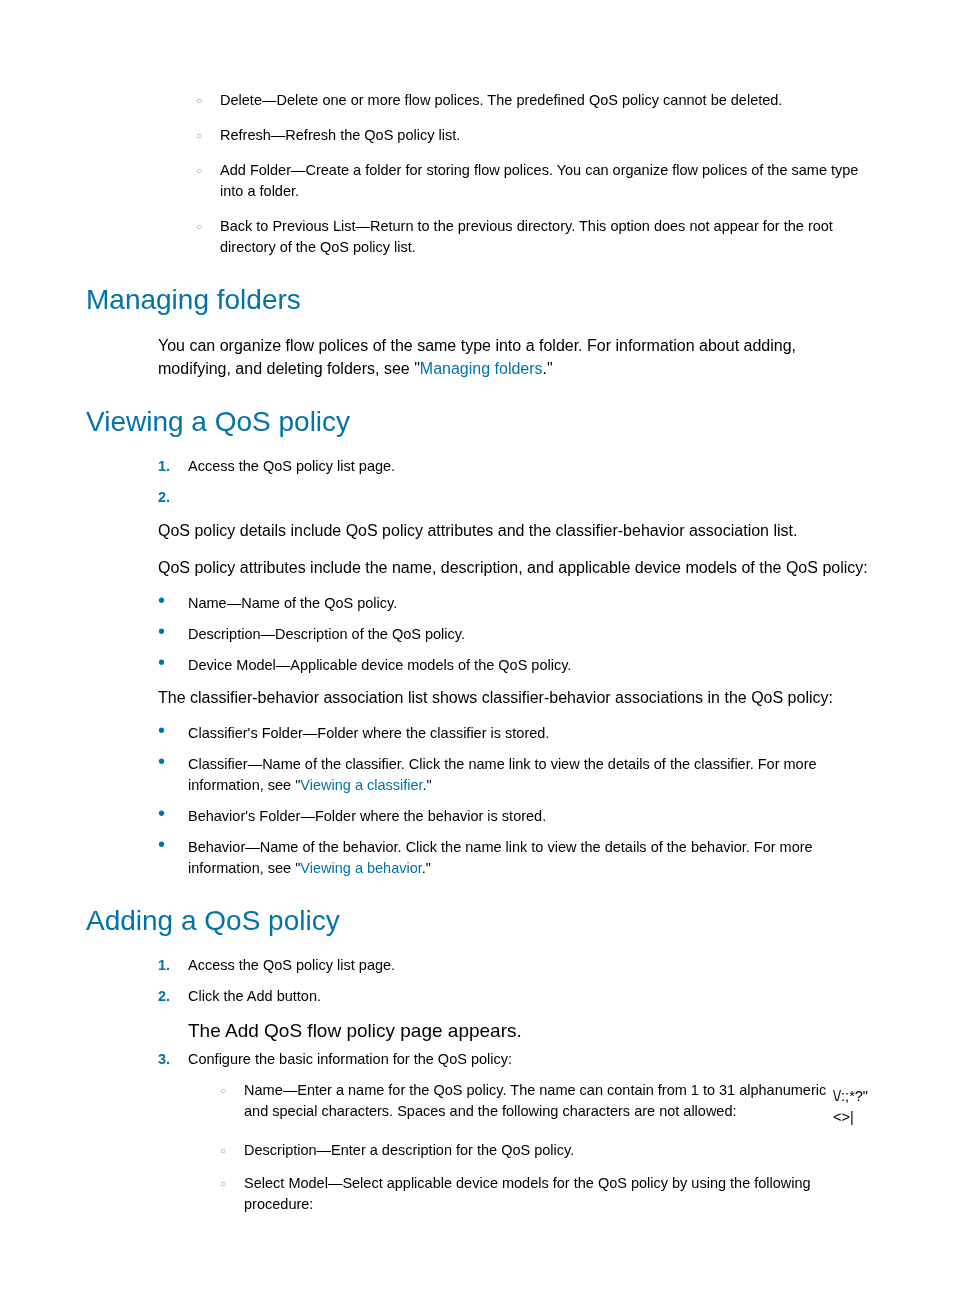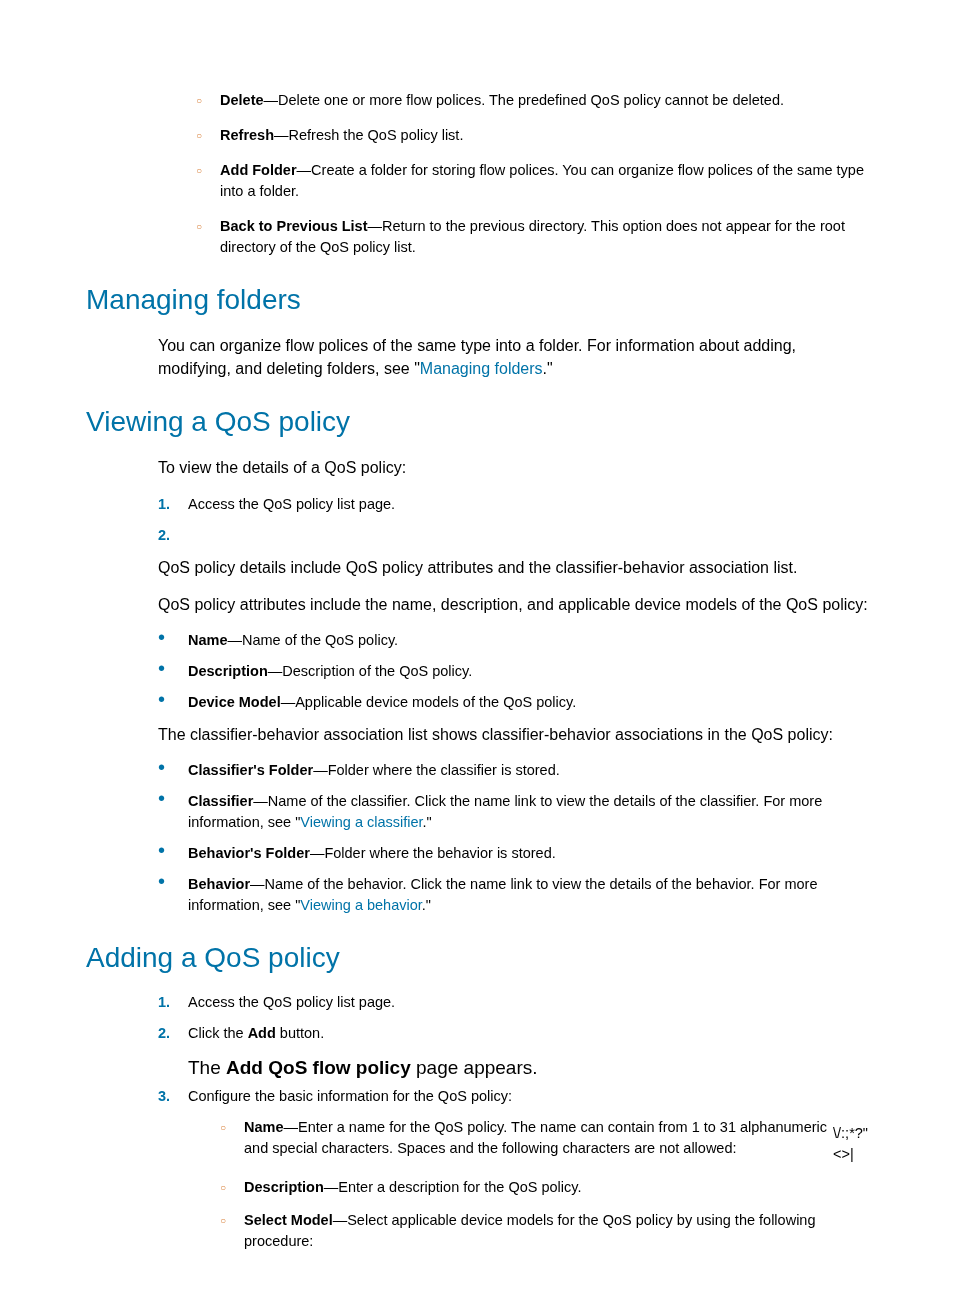--- a/index.html
+++ b/index.html
@@ -24,21 +24,21 @@
     font-size: 14.5px;
     line-height: 1.45;
   }
   .circ-bullet {
     color: #d9833e;
     font-size: 10px;
     margin-right: 18px;
     margin-top: 4px;
     flex-shrink: 0;
   }
-  .bold { font-weight: bold; }
+  .bold { font-weight: normal; }
   h2.section {
     font-family: Arial, Helvetica, sans-serif;
     font-weight: normal;
     color: #0073a8;
     font-size: 28px;
     margin: 26px 0 18px 0;
   }
   .body-text {
     margin-left: 72px;
     font-size: 16px;
@@ -108,21 +108,20 @@
       <span><span class="bold">Back to Previous List</span><span>—Return to the previous directory. This option does not appear for the root directory of the QoS policy list.</span></span>
     </div>
   </div>
 
   <h2 class="section">Managing folders</h2>
   <div class="body-text">
     <span>You can organize flow polices of the same type into a folder. For information about adding, modifying, and deleting folders, see "</span><span class="link">Managing folders</span><span>."</span>
   </div>
 
   <h2 class="section">Viewing a QoS policy</h2>
-  <div class="body-text">To view the details of a QoS policy:</div>
   <div class="ol-list">
     <div class="ol-item">
       <span class="ol-num">1.</span>
       <span>Access the QoS policy list page.</span>
     </div>
     <div class="ol-item">
       <span class="ol-num">2.</span>
     </div>
   </div>
   <div class="body-text">QoS policy details include QoS policy attributes and the classifier-behavior association list.</div>

